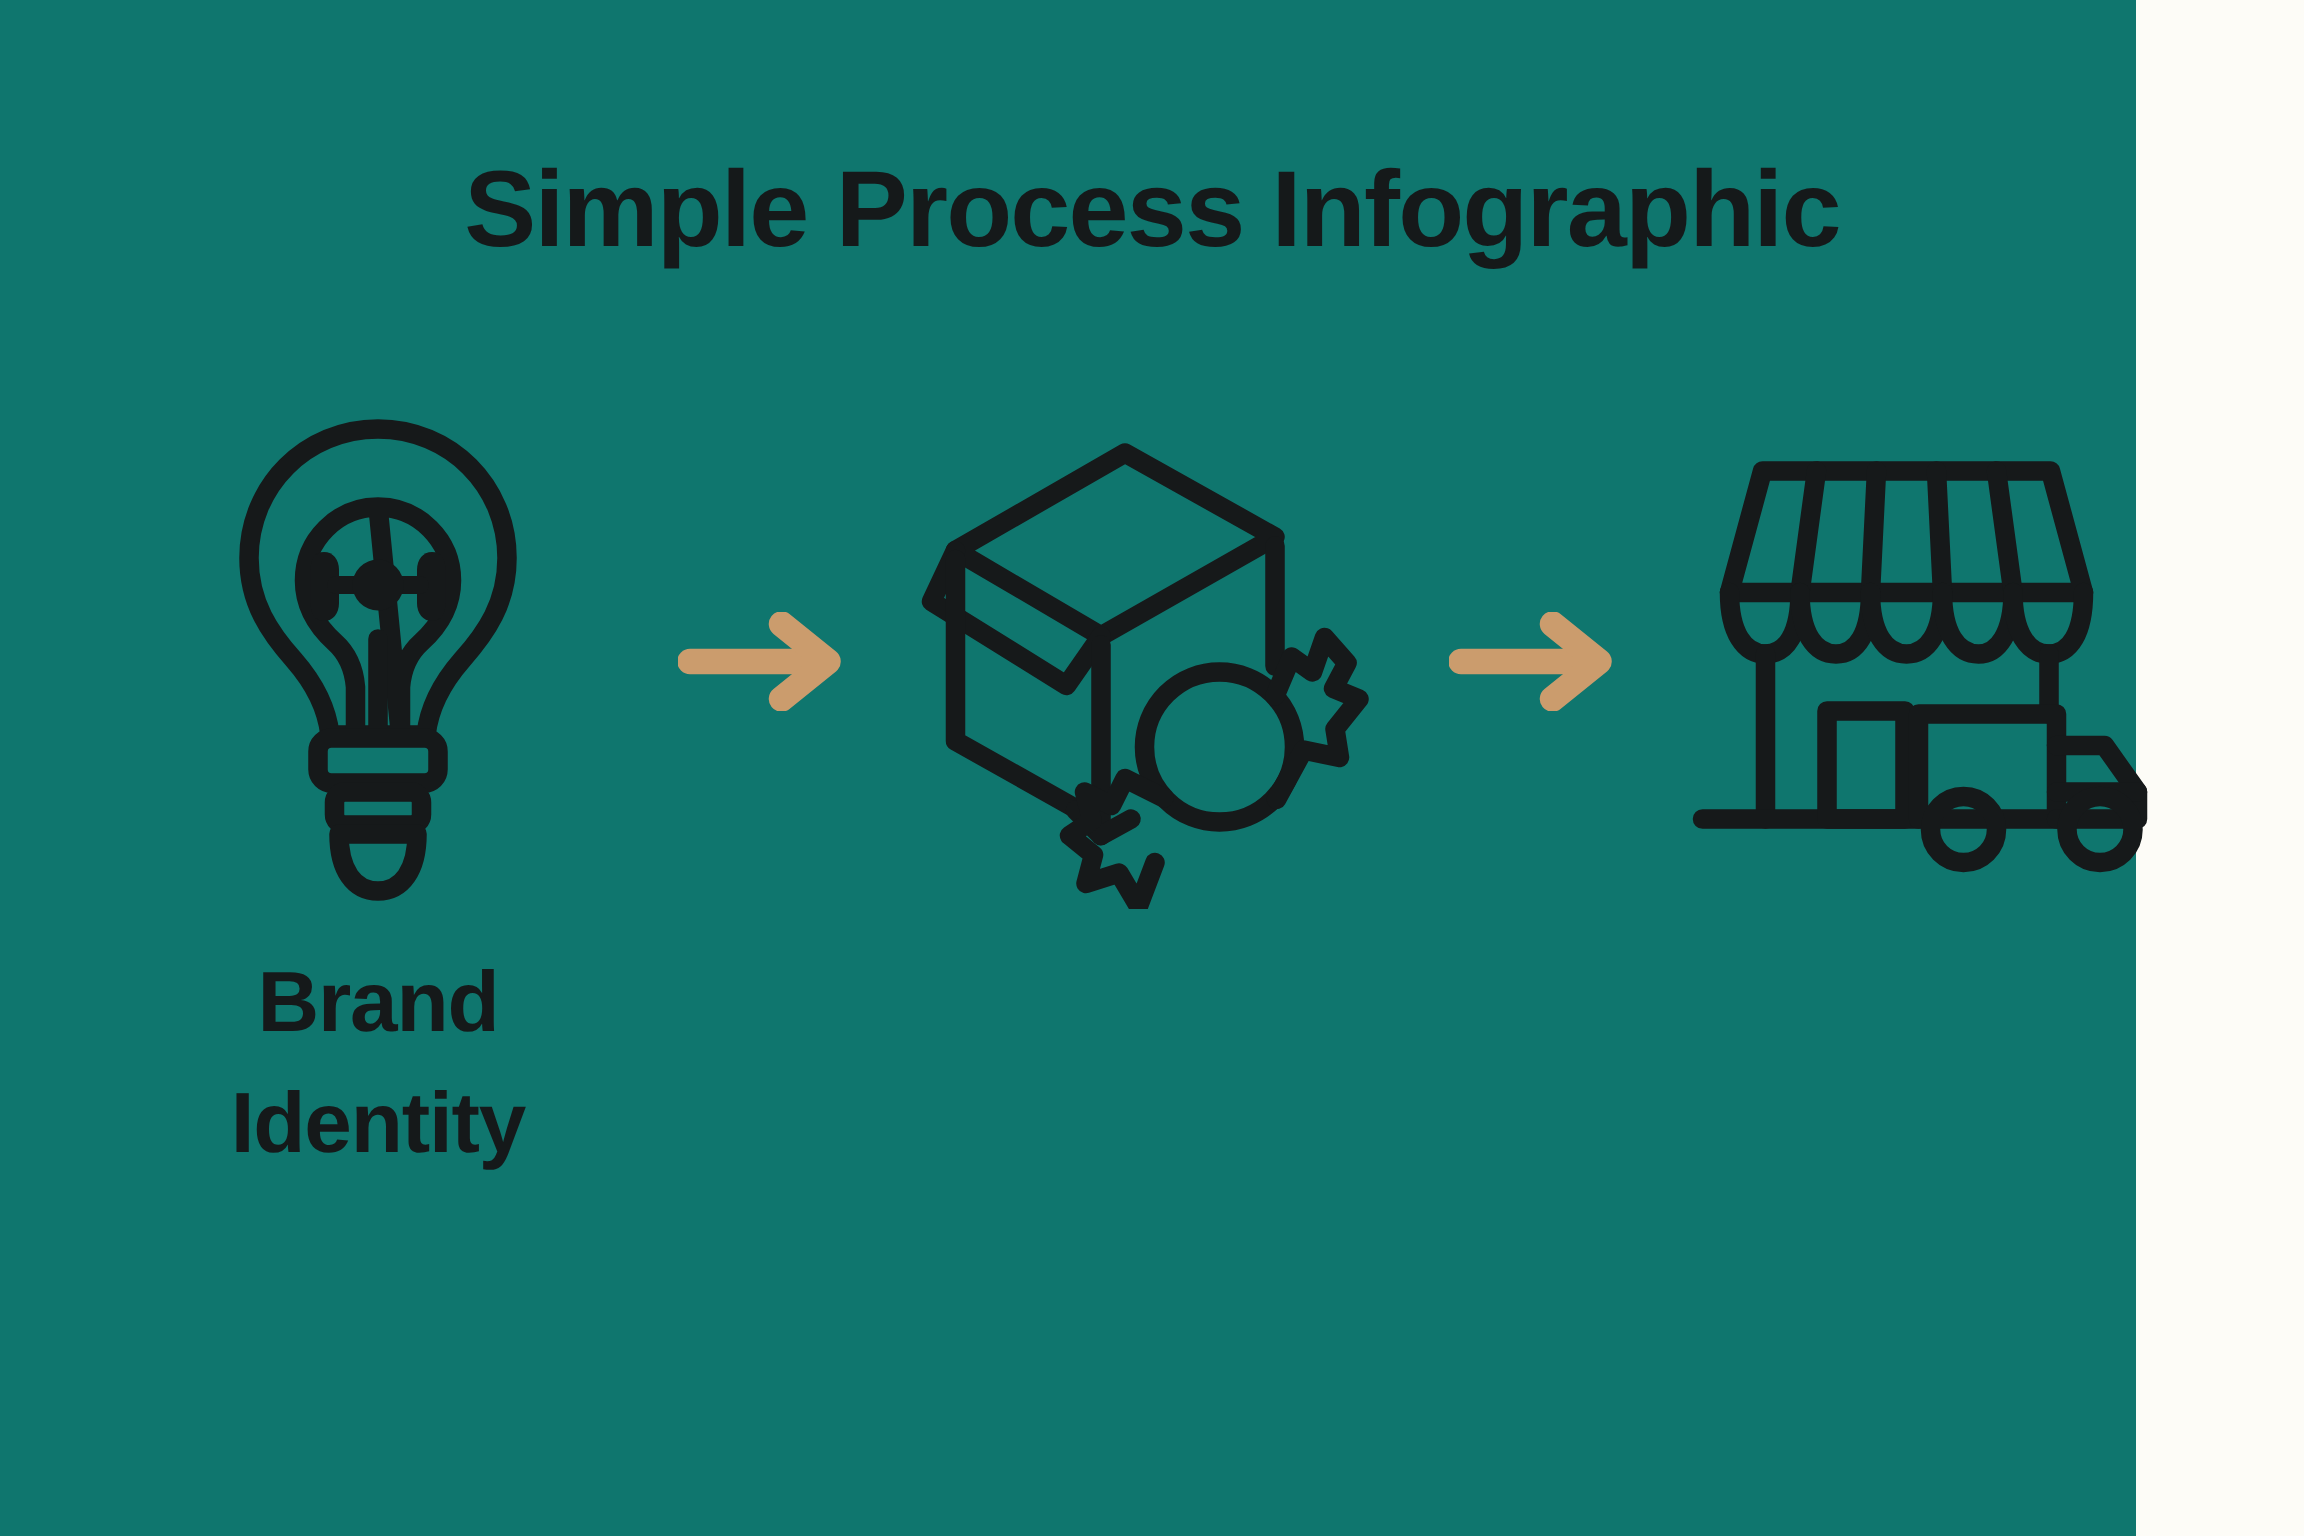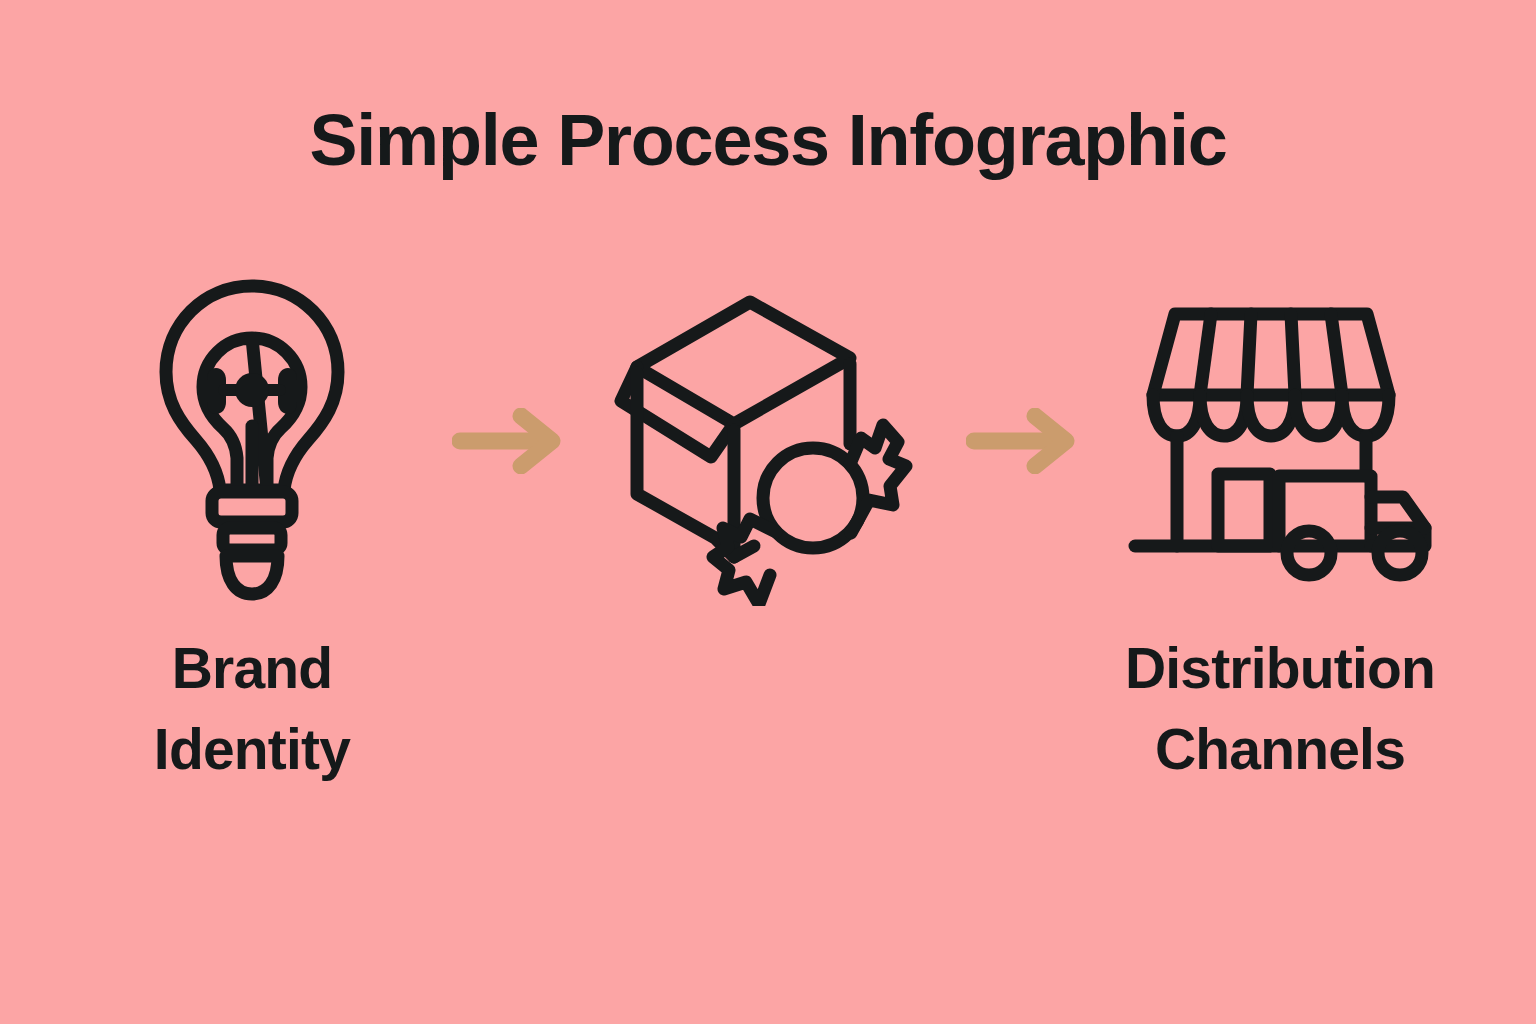--- a/index.html
+++ b/index.html
@@ -9,23 +9,23 @@
   body {
     width: 1536px;
     height: 1024px;
     background: #FDFCF7;
     font-family: "Liberation Sans", sans-serif;
     overflow: hidden;
   }
 
   #infographic {
     position: relative;
-    width: 1536px;
+    width: 1424px;
     height: 1024px;
-    background: #fca5a5;
+    background: #0f766e;
     box-sizing: border-box;
   }
 
   
   .title {
     position: absolute;
     top: 104px;
     left: 0;
     width: 1536px;
     text-align: center;
@@ -251,18 +251,16 @@
 
             <path d="M256 221 L 288 221 L 310 252 L 310 270 L 256 270"></path>
 
             <path d="M256 252 L 310 252"></path>
 
             <circle cx="194" cy="277" r="22"></circle>
             <circle cx="285" cy="277" r="22"></circle>
           </g>
         </svg>
       </div>
-      <div class="step-label">Distribution
-Channels</div>
     </div>
 
   </div>
 </div>
 
 </body></html>

